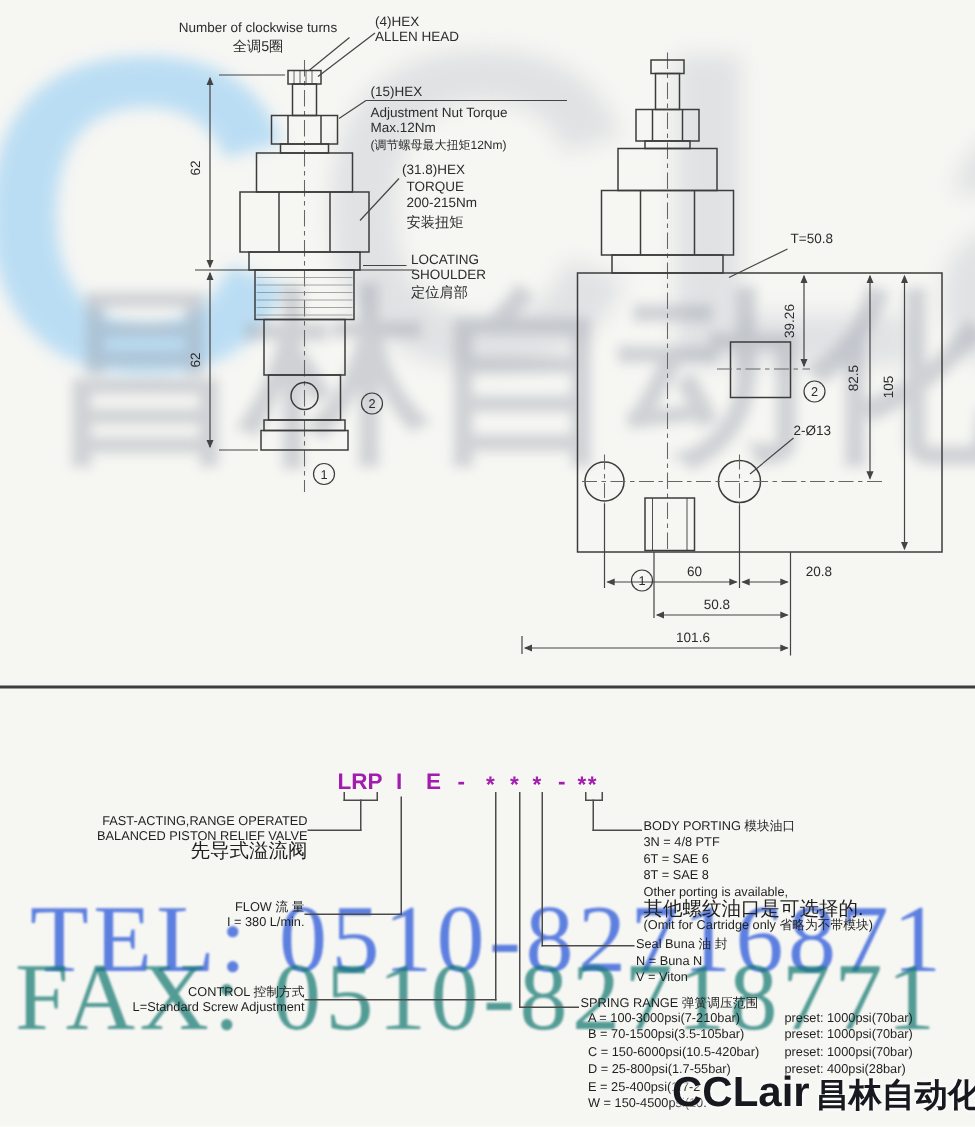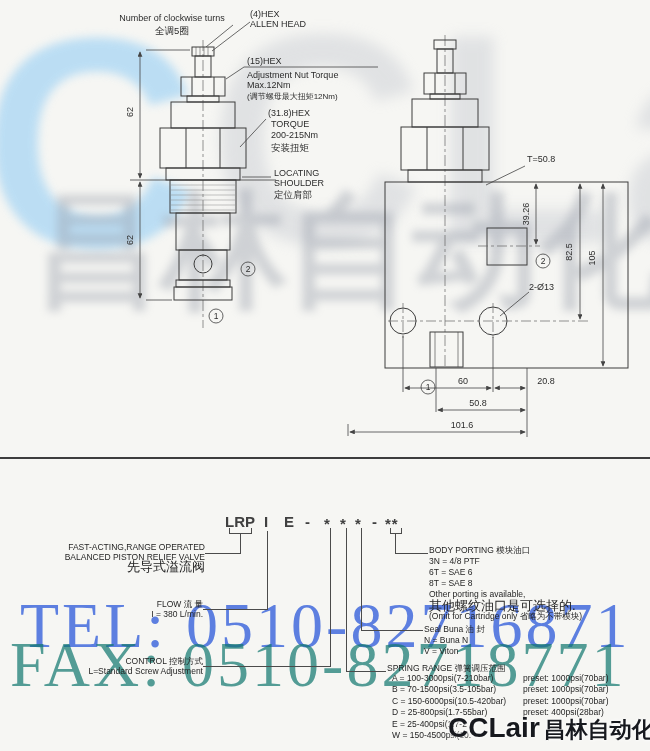--- a/index.html
+++ b/index.html
@@ -17,21 +17,21 @@
   .wm-front .en{font-size:28px;}
   .wm-front .cn{font-size:22px;}
   
   svg.drawings{position:absolute;left:0;top:0;z-index:2;}
   svg text{font-family:"Liberation Sans",sans-serif;font-size:9px;fill:#2c2c2c;stroke:none;}
   svg text.small{font-size:8px;}
   svg text.cjk{font-size:9.5px;}
   svg text.port{font-size:8.5px;}
   .divider{position:absolute;left:0;top:457px;width:650px;height:2px;background:#3d3d3d;z-index:2;}
   
-  .code-part{position:absolute;z-index:3;font-size:15px;font-weight:600;color:#404040;}
+  .code-part{position:absolute;z-index:3;font-size:15px;font-weight:600;color:#a21caf;}
   .ln{position:absolute;background:#4b4b4b;z-index:3;}
   .lbl{position:absolute;z-index:3;font-size:8.5px;line-height:10px;color:#1f1f1f;white-space:nowrap;}
   .lbl .cjk{font-size:13px;}
   .r{text-align:right;}
   .opts div{line-height:11px;}
   .spring-rows{margin-left:5px;}
   .spring-row{display:flex;line-height:11.4px;}
   .spring-row .rng{width:131px;}
 </style>
 </head>

